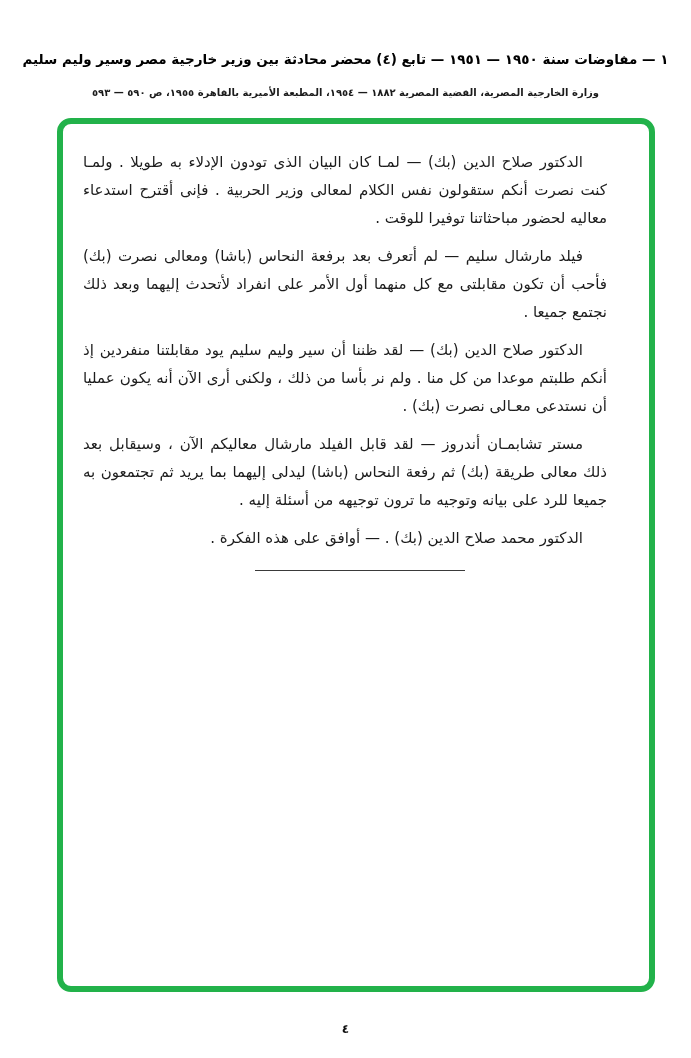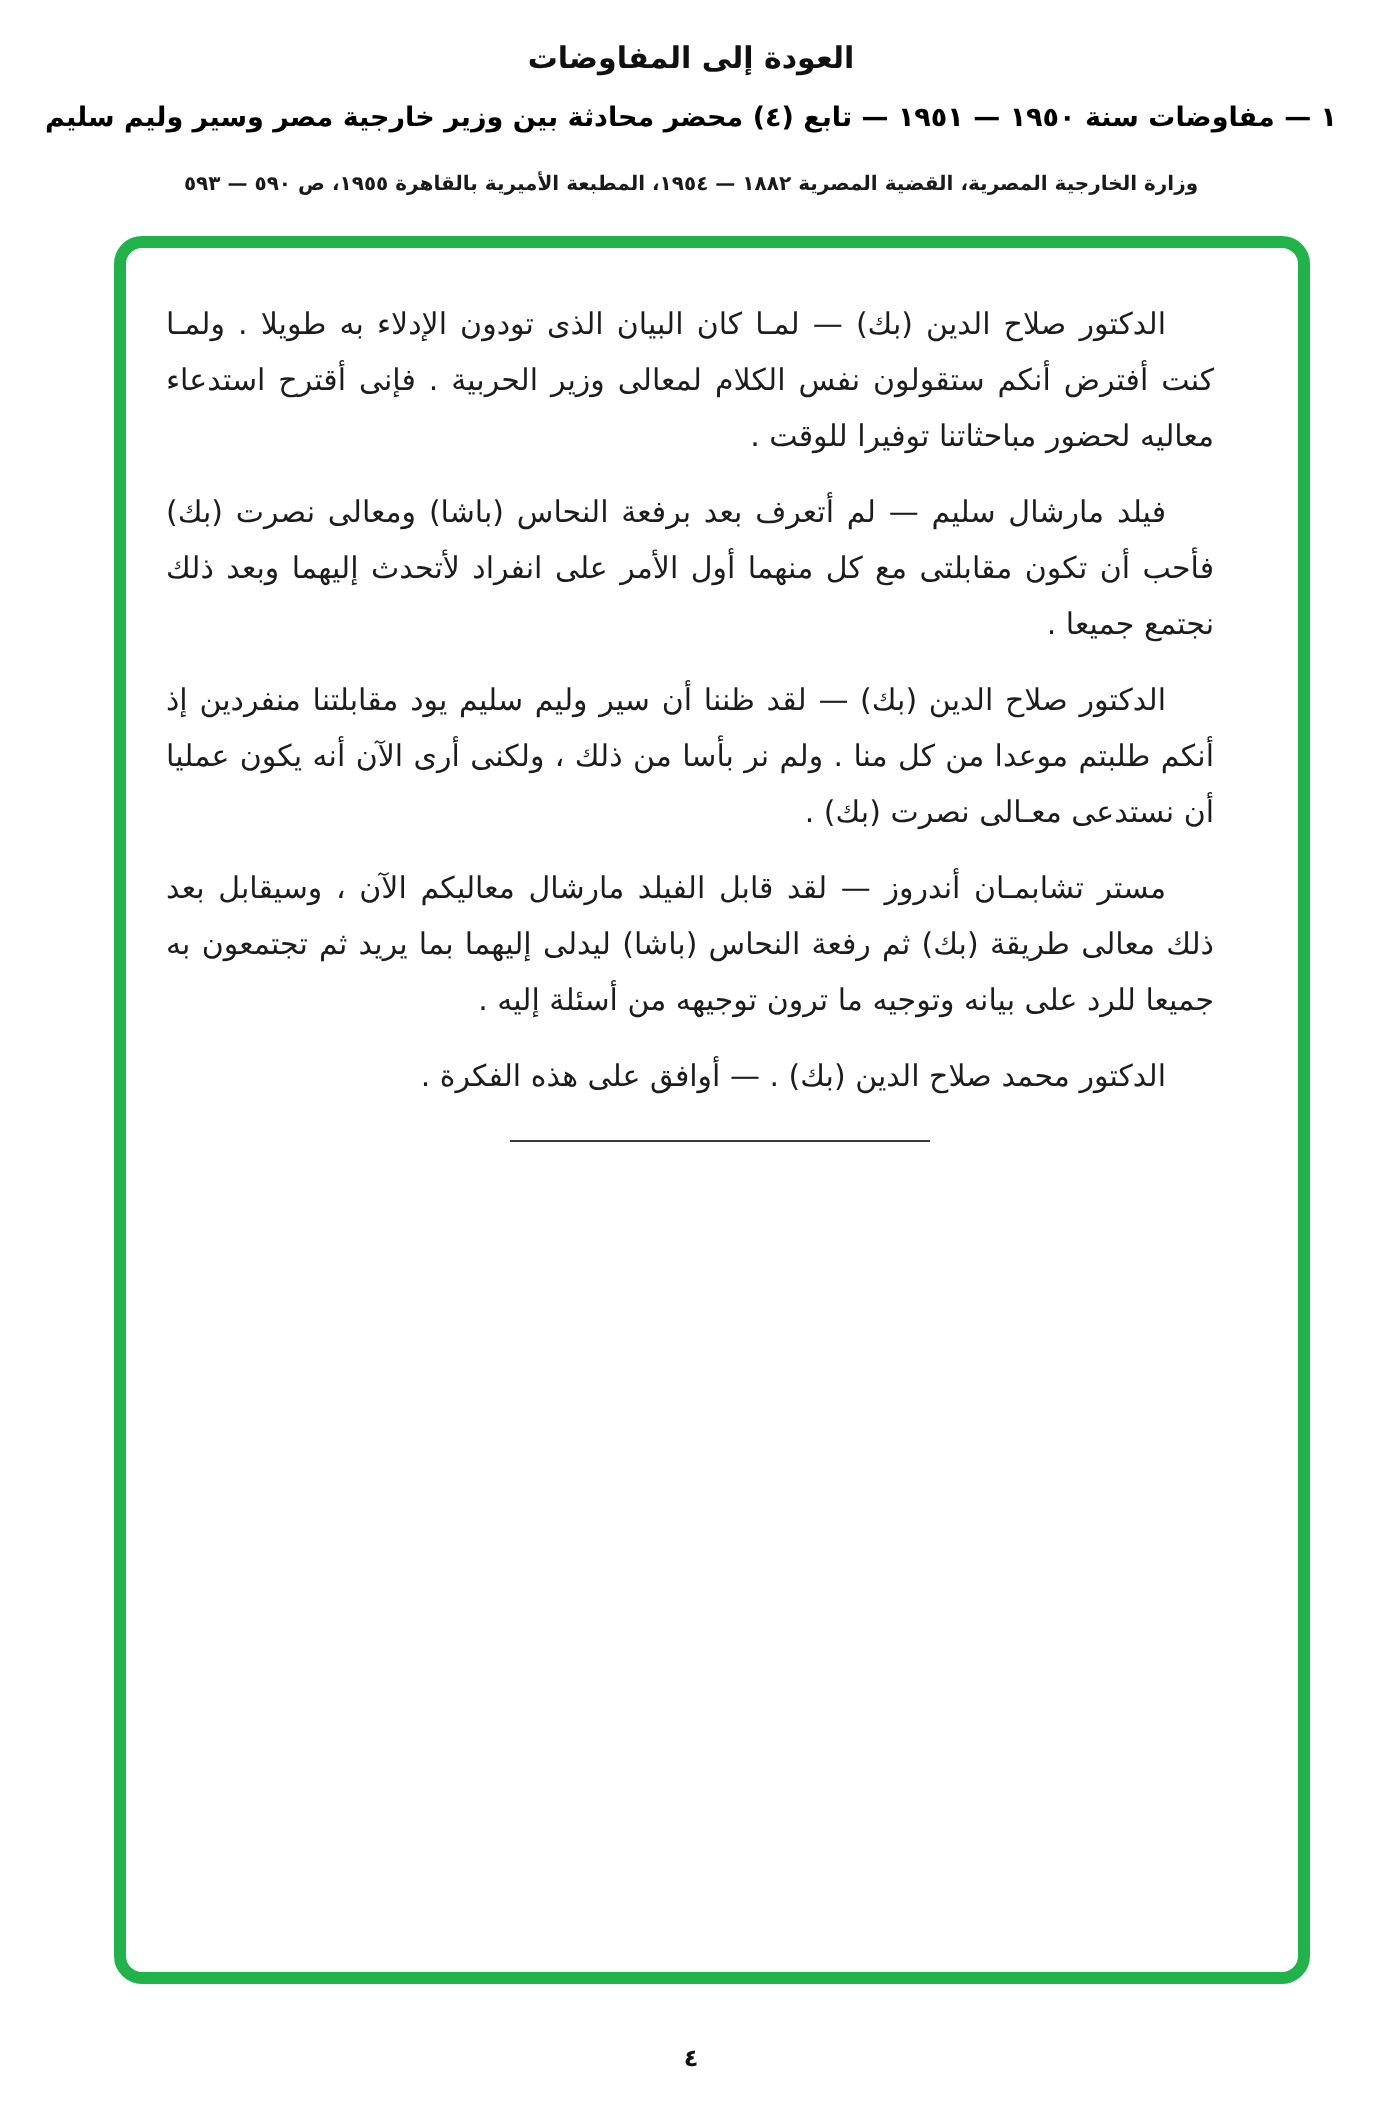--- a/index.html
+++ b/index.html
@@ -56,29 +56,28 @@
     text-align:center;
     font-size:12px; font-weight:bold;
     color:#111;
   }
 </style>
 </head>
 <body>
 
 <div class="page">
 
-  <div class="title">العودة إلى المفاوضات</div>
 
   <div class="subtitle">١ — مفاوضات سنة ١٩٥٠ — ١٩٥١ — تابع (٤) محضر محادثة بين وزير خارجية مصر وسير وليم سليم</div>
 
   <div class="source">وزارة الخارجية المصرية، القضية المصرية ١٨٨٢ — ١٩٥٤، المطبعة الأميرية بالقاهرة ١٩٥٥، ص ٥٩٠ — ٥٩٣</div>
 
   <div class="green-box">
     <div class="content">
-      <p class="para">الدكتور صلاح الدين (بك) — لمـا كان البيان الذى تودون الإدلاء به طويلا . ولمـا كنت أفترض أنكم ستقولون نفس الكلام لمعالى وزير الحربية . فإنى أقترح استدعاء معاليه لحضور مباحثاتنا توفيرا للوقت .</p>
+      <p class="para">الدكتور صلاح الدين (بك) — لمـا كان البيان الذى تودون الإدلاء به طويلا . ولمـا كنت نصرت أنكم ستقولون نفس الكلام لمعالى وزير الحربية . فإنى أقترح استدعاء معاليه لحضور مباحثاتنا توفيرا للوقت .</p>
       <p class="para">فيلد مارشال سليم — لم أتعرف بعد برفعة النحاس (باشا) ومعالى نصرت (بك) فأحب أن تكون مقابلتى مع كل منهما أول الأمر على انفراد لأتحدث إليهما وبعد ذلك نجتمع جميعا .</p>
       <p class="para">الدكتور صلاح الدين (بك) — لقد ظننا أن سير وليم سليم يود مقابلتنا منفردين إذ أنكم طلبتم موعدا من كل منا . ولم نر بأسا من ذلك ، ولكنى أرى الآن أنه يكون عمليا أن نستدعى معـالى نصرت (بك) .</p>
       <p class="para">مستر تشابمـان أندروز — لقد قابل الفيلد مارشال معاليكم الآن ، وسيقابل بعد ذلك معالى طريقة (بك) ثم رفعة النحاس (باشا) ليدلى إليهما بما يريد ثم تجتمعون به جميعا للرد على بيانه وتوجيه ما ترون توجيهه من أسئلة إليه .</p>
       <p class="para">الدكتور محمد صلاح الدين (بك) . — أوافق على هذه الفكرة .</p>
       <div class="divider"></div>
     </div>
   </div>
 
   <div class="page-number">٤</div>
 

